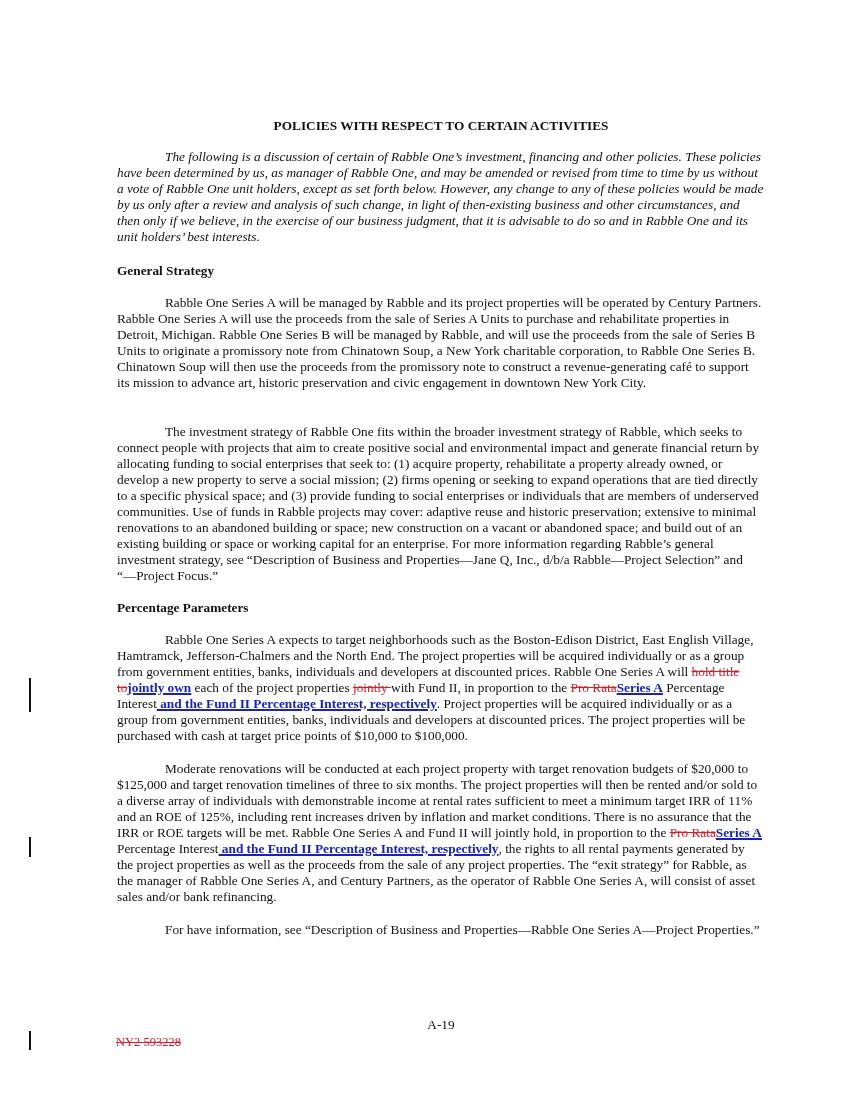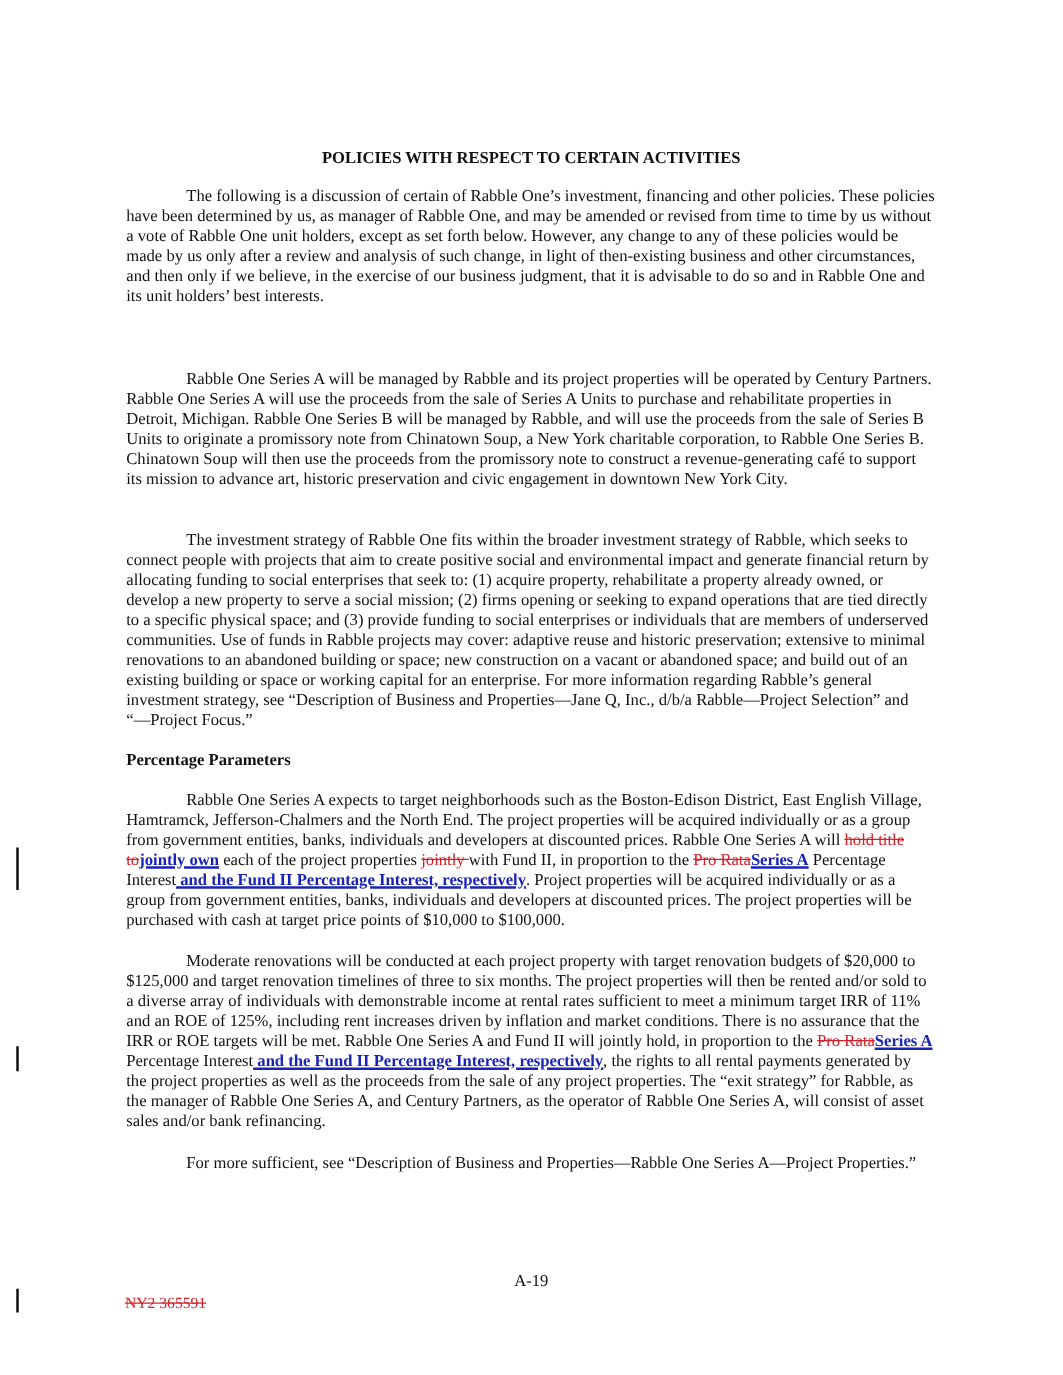--- a/index.html
+++ b/index.html
@@ -1,29 +1,29 @@
 <!DOCTYPE html>
 <html><head>
   <meta charset="utf-8">
   <style>
     html, body { margin: 0; padding: 0; background: #ffffff; }
     body { width: 850px; height: 1100px; position: relative; overflow: hidden; }
     .page {
-      position: absolute; left: 0; top: 0; width: 814px; height: 1100px;
+      position: absolute; left: 16px; top: 0; width: 814px; height: 1100px;
       background: #fff; color: #111;
       font-family: "Liberation Serif", "DejaVu Serif", serif;
       font-size: 13.3px; line-height: 16px;
     }
     .title {
       position: absolute; top: 118px; left: 0; width: 850px; text-align: center;
       font-weight: bold; font-size: 13.3px;
     }
     .block { position: absolute; left: 101px; width: 647px; text-align: left; }
     .para p { margin: 0; text-indent: 48px; }
-    .intro { top: 149px; }
+    .intro { top: 149px; font-style: italic; }
     .heading { font-weight: bold; }
     .h-general { top: 263px; }
     .p-gs1 { top: 295px; }
     .p-gs2 { top: 424px; font-family: Liberation Serif, serif; }
     .h-invest { top: 600px; }
     .p-ip1 { top: 632px; }
     .p-ip2 { top: 761px; }
     .p-ip3 { top: 922px; }
     del.tc { color: #d4202a; text-decoration: line-through; text-decoration-color: #d4202a; }
     ins.tc { color: #1a23b8; text-decoration: underline; text-decoration-color: #1a23b8; text-decoration-thickness: 1.5px; font-weight: bold; }
@@ -38,43 +38,44 @@
 <body>
 
 <div class="page">
 
   <div class="title">POLICIES WITH RESPECT TO CERTAIN ACTIVITIES</div>
 
   <div class="block para intro">
     <p>The following is a discussion of certain of Rabble One’s investment, financing and other policies.  These policies have been determined by us, as manager of Rabble One, and may be amended or revised from time to time by us without a vote of Rabble One unit holders, except as set forth below.  However, any change to any of these policies would be made by us only after a review and analysis of such change, in light of then-existing business and other circumstances, and then only if we believe, in the exercise of our business judgment, that it is advisable to do so and in Rabble One and its unit holders’ best interests.</p>
   </div>
 
+  <div class="block heading h-general">General  Strategy</div>
 
   <div class="block para p-gs1">
     <p>Rabble One Series A will be managed by Rabble and its project properties will be operated by Century Partners.  Rabble One Series A will use the proceeds from the sale of Series A Units to purchase and rehabilitate properties in Detroit, Michigan.  Rabble One Series B will be managed by Rabble, and will use the proceeds from the sale of Series B Units to originate a promissory note from Chinatown Soup, a New York charitable corporation, to Rabble One Series B.  Chinatown Soup will then use the proceeds from the promissory note to construct a revenue-generating café to support its mission to advance art, historic preservation and civic engagement in downtown New York City.</p>
   </div>
 
   <div class="block para p-gs2">
     <p>The investment strategy of Rabble One fits within the broader investment strategy of Rabble, which seeks to connect people with projects that aim to create positive social and environmental impact and generate financial return by allocating funding to social enterprises that seek to:  (1) acquire property, rehabilitate a property already owned, or develop a new property to serve a social mission; (2) firms opening or seeking to expand operations that are tied directly to a specific physical space; and (3) provide funding to social enterprises or individuals that are members of underserved communities.  Use of funds in Rabble projects may cover: adaptive reuse and historic preservation; extensive to minimal renovations to an abandoned building or space; new construction on a vacant or abandoned space; and build out of an existing building or space or working capital for an enterprise.  For more information regarding Rabble’s general investment strategy, see “Description of Business and Properties—Jane Q, Inc., d/b/a Rabble—Project Selection” and “—Project Focus.”</p>
   </div>
 
   <div class="block heading h-invest">Percentage Parameters</div>
 
   <div class="block para p-ip1">
     <p><span>Rabble One Series A expects to target neighborhoods such as the Boston-Edison District, East English Village, Hamtramck, Jefferson-Chalmers and the North End.  The project properties will be acquired individually or as a group from government entities, banks, individuals and developers at discounted prices.  Rabble One Series A will </span><del class="tc">hold title to</del><ins class="tc">jointly own</ins><span> each of the project properties </span><del class="tc">jointly </del><span>with Fund II, in proportion to the </span><del class="tc">Pro Rata</del><ins class="tc">Series A</ins><span> Percentage Interest</span><ins class="tc"> and the Fund II Percentage Interest, respectively</ins><span>.  Project properties will be acquired individually or as a group from government entities, banks, individuals and developers at discounted prices.  The project properties will be purchased with cash at target price points of $10,000 to $100,000.</span></p>
   </div>
 
   <div class="block para p-ip2">
     <p><span>Moderate renovations will be conducted at each project property with target renovation budgets of $20,000 to $125,000 and target renovation timelines of three to six months.  The project properties will then be rented and/or sold to a diverse array of individuals with demonstrable income at rental rates sufficient to meet a minimum target IRR of 11% and an ROE of 125%, including rent increases driven by inflation and market conditions.  There is no assurance that the IRR or ROE targets will be met.  Rabble One Series A and Fund II will jointly hold, in proportion to the </span><del class="tc">Pro Rata</del><ins class="tc">Series A</ins><span> Percentage Interest</span><ins class="tc"> and the Fund II Percentage Interest, respectively</ins><span>, the rights to all rental payments generated by the project properties as well as the proceeds from the sale of any project properties.  The “exit strategy” for Rabble, as the manager of Rabble One Series A, and Century Partners, as the operator of Rabble One Series A, will consist of asset sales and/or bank refinancing.</span></p>
   </div>
 
   <div class="block para p-ip3">
-    <p>For more sufficient, see “Description of Business and Properties—Rabble One Series A—Project Properties.”</p>
+    <p>For have information, see “Description of Business and Properties—Rabble One Series A—Project Properties.”</p>
   </div>
 
   <div class="changebar cb1"></div>
   <div class="changebar cb2"></div>
   <div class="changebar cb3"></div>
 
   <div class="page-num">A-19</div>
-  <div class="doc-id">NY2 365591 </div>
+  <div class="doc-id">NY2 593228 </div>
 
 </div>
 
 </body></html>

